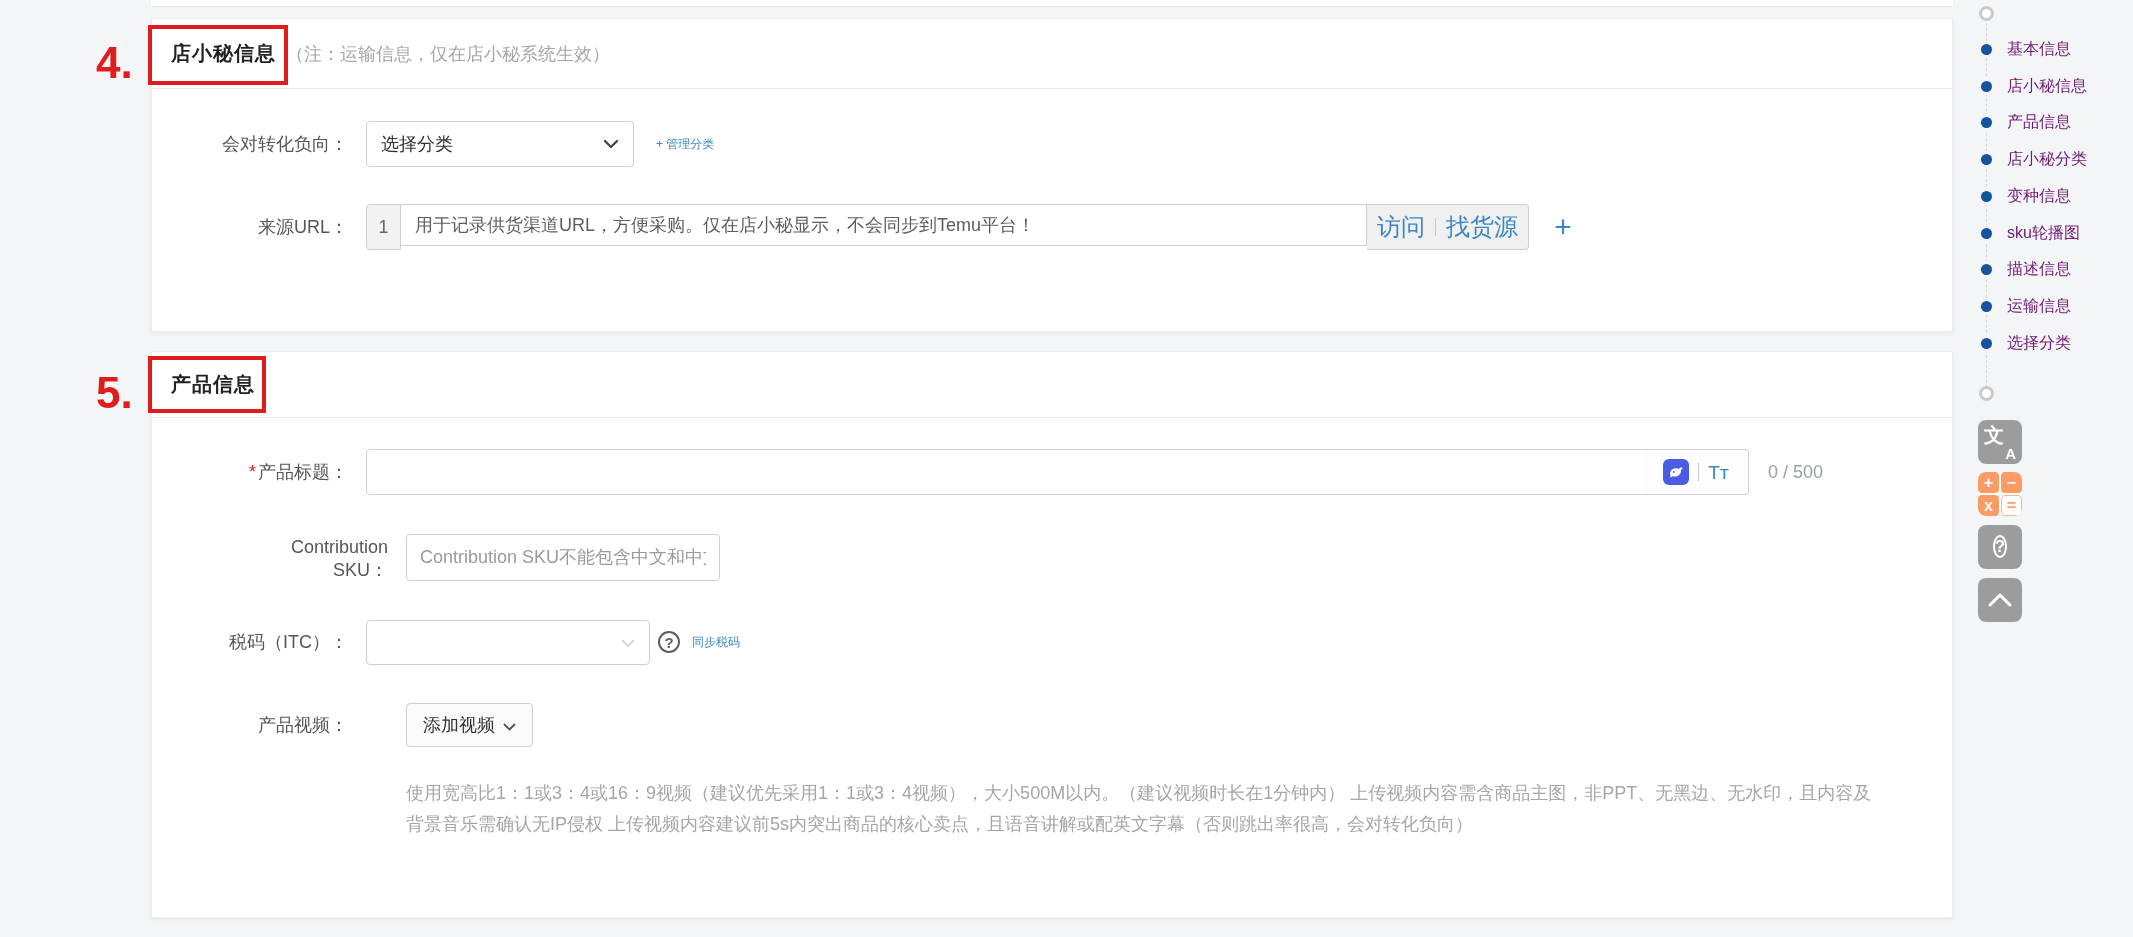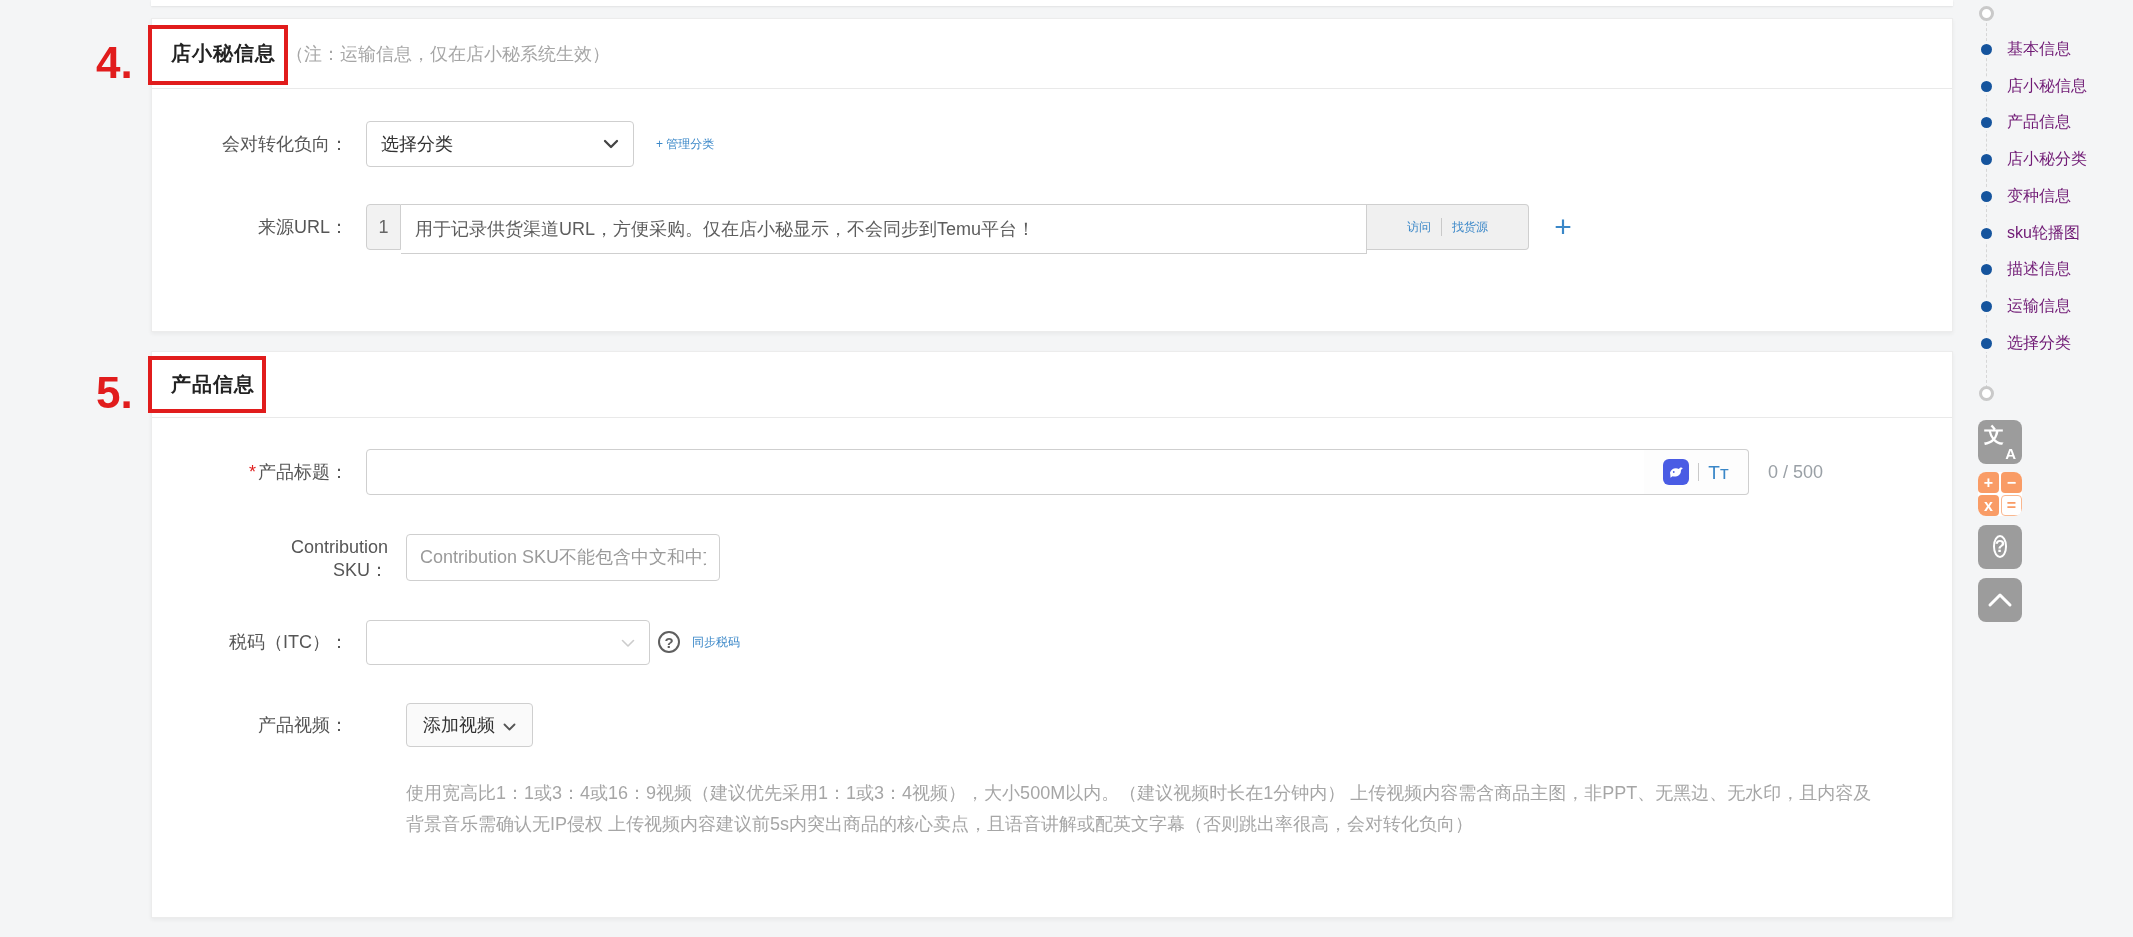--- a/index.html
+++ b/index.html
@@ -31,24 +31,24 @@
 
   .select-box { position:absolute; height:46px; background:#fff; border:1px solid #cfcfcf; border-radius:4px; display:flex; align-items:center; padding:0 14px; cursor:pointer; }
   .select-box .val { font-size:18px; color:#333; }
   .select-box .chev { margin-left:auto; }
 
   .link { position:absolute; font-size:12px; color:#3a87c8; line-height:46px; cursor:pointer; text-decoration:none; white-space:nowrap; }
 
   
   .url-group { position:absolute; left:214px; top:0; height:46px; display:flex; }
   .url-index { width:35px; height:46px; background:#f2f2f2; border:1px solid #cfcfcf; border-radius:4px 0 0 4px; color:#666; font-size:18px; display:flex; align-items:center; justify-content:center; }
-  .url-input { width:966px; height:50px; border:1px solid #cfcfcf; border-left:none; padding:0 14px; font-size:18px; color:#333; font-family:inherit; outline:none; }
+  .url-input { width:966px; height:42px; border:1px solid #cfcfcf; border-left:none; padding:0 14px; font-size:18px; color:#333; font-family:inherit; outline:none; }
   .url-input::placeholder { color:#5d5d5d; opacity:1; }
   .url-actions { width:162px; height:46px; background:#f0f0f0; border:1px solid #cfcfcf; border-left:none; border-radius:0 4px 4px 0; display:flex; align-items:center; justify-content:center; gap:10px; }
-  .url-actions a { color:#3a87c8; font-size:12px; cursor:pointer; }
+  .url-actions a { color:#3a87c8; font-size:24px; cursor:pointer; }
   .vdiv { width:1px; height:18px; background:#c9c9c9; }
   .add-plus { position:absolute; left:1394px; top:6px; width:34px; height:34px; border:none; background:none; color:#3a87c8; font-size:30px; font-weight:300; line-height:34px; cursor:pointer; }
 
   
   .title-input { position:absolute; left:214px; width:1279px; height:46px; border:1px solid #cfcfcf; border-radius:4px 0 0 4px; padding:0 14px; font-size:18px; outline:none; font-family:inherit; }
   .title-tools { position:absolute; left:1492px; width:105px; height:46px; background:#fdfdfd; border:1px solid #cfcfcf; border-left:none; border-radius:0 4px 4px 0; display:flex; align-items:center; justify-content:center; gap:9px; }
   .whale-btn { width:26px; height:26px; border-radius:6px; background:#4a5ce4; border:none; display:flex; align-items:center; justify-content:center; cursor:pointer; }
   .tt-btn { background:none; border:none; color:#3a87c8; font-size:19px; cursor:pointer; line-height:1; }
   .counter { position:absolute; left:1616px; font-size:18px; color:#9aa0a6; line-height:46px; }
 

